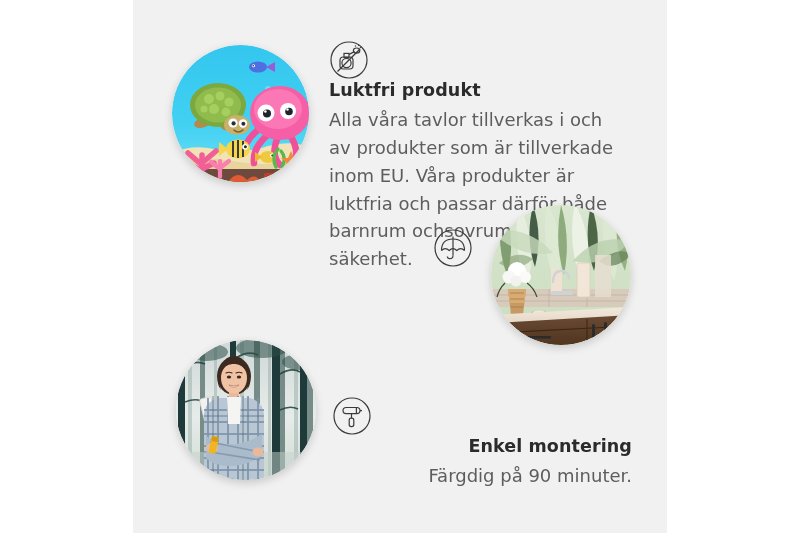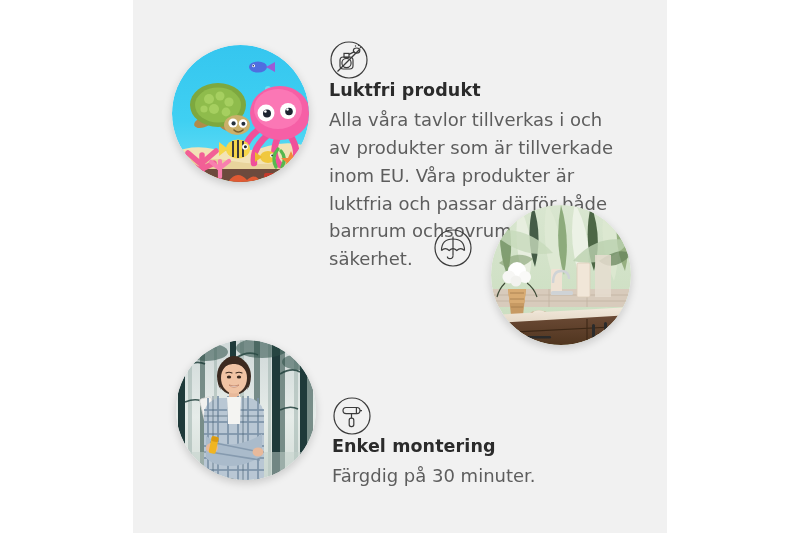--- a/index.html
+++ b/index.html
@@ -457,34 +457,34 @@
           </g>
 
           <g transform="translate(36,96) rotate(12)">
             <rect x="0" y="0" width="7" height="17" rx="1.6" fill="#f0b522"></rect>
             <rect x="0" y="0" width="7" height="5" rx="1.6" fill="#d99a12"></rect>
           </g>
         </g>
       </svg>
     </div>
 
-    <div class="feature-text align-left" style="left:199px; top:396px; width:300px;">
+    <div class="feature-text align-left" style="left:199px; top:396px; width:300px;text-align:right;">
       <span class="icon-wrap">
         <svg viewBox="0 0 40 40" aria-hidden="true">
           <circle cx="20" cy="20" r="18" fill="none" stroke="#3b3b3b" stroke-width="1.2"></circle>
 
           <rect x="11" y="11.5" width="17" height="6.2" rx="3.1" fill="none" stroke="#3b3b3b" stroke-width="1.2"></rect>
 
           <line x1="24.4" y1="11.5" x2="24.4" y2="17.7" stroke="#3b3b3b" stroke-width="1.2"></line>
 
           <path d="M28 14.6 L30 14.6" fill="none" stroke="#3b3b3b" stroke-width="1.2"></path>
 
           <path d="M19.5 17.7 L19.5 22.2" fill="none" stroke="#3b3b3b" stroke-width="1.2"></path>
 
           <rect x="17.2" y="22.2" width="4.6" height="8.4" rx="2" fill="none" stroke="#3b3b3b" stroke-width="1.2"></rect>
         </svg>
       </span>
       <h2 class="feature-title">Enkel montering</h2>
-      <p class="feature-desc">Färgdig på 30 minuter.</p>
+      <p class="feature-desc">Färgdig på 90 minuter.</p>
     </div>
 
   </div>
 </div>
 
 </body></html>

